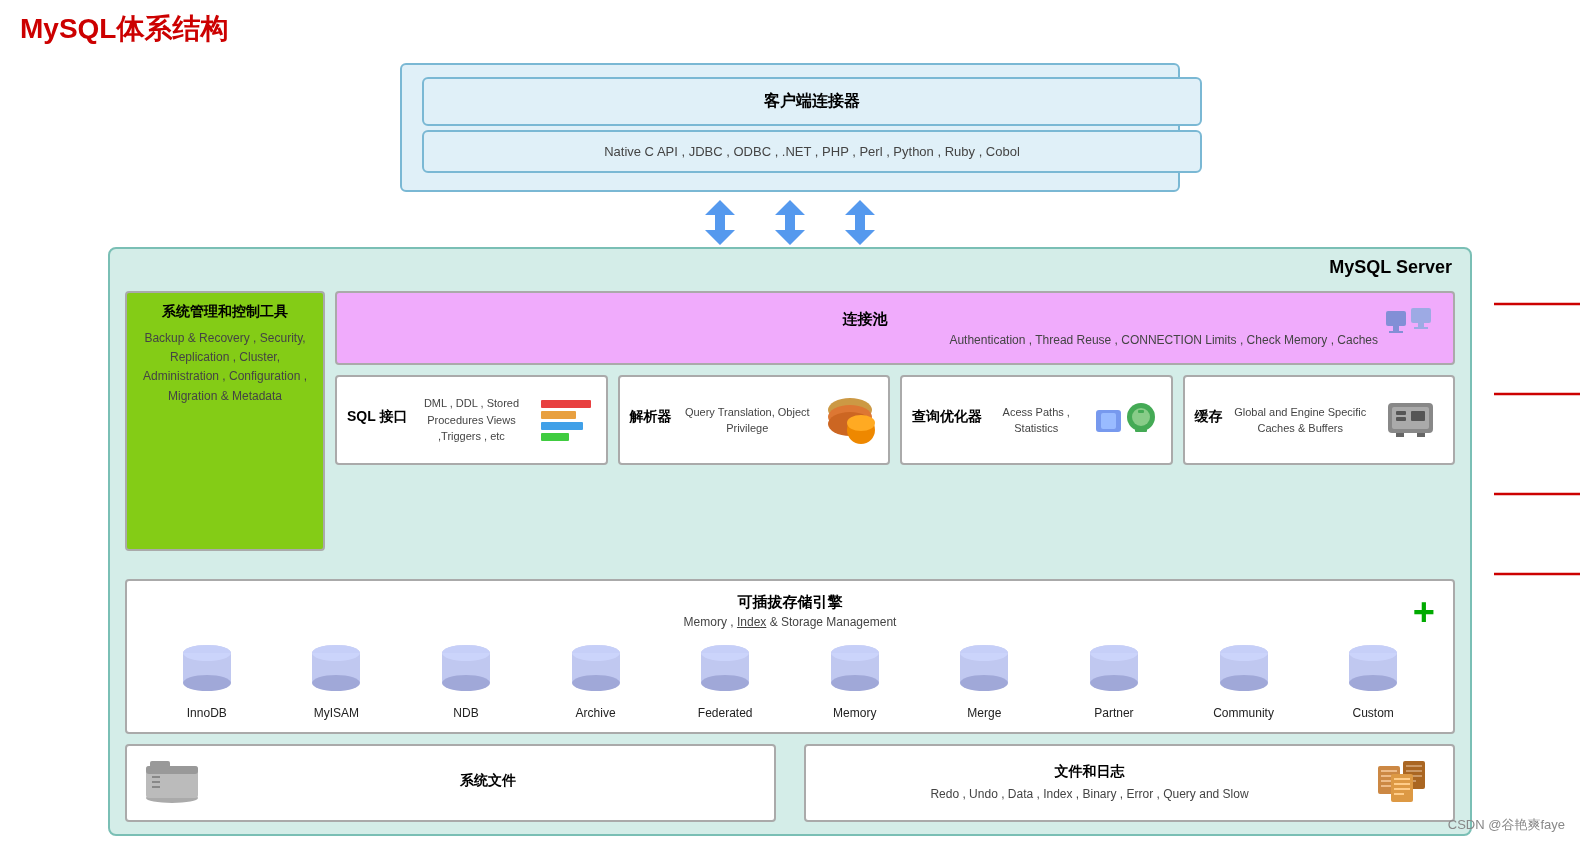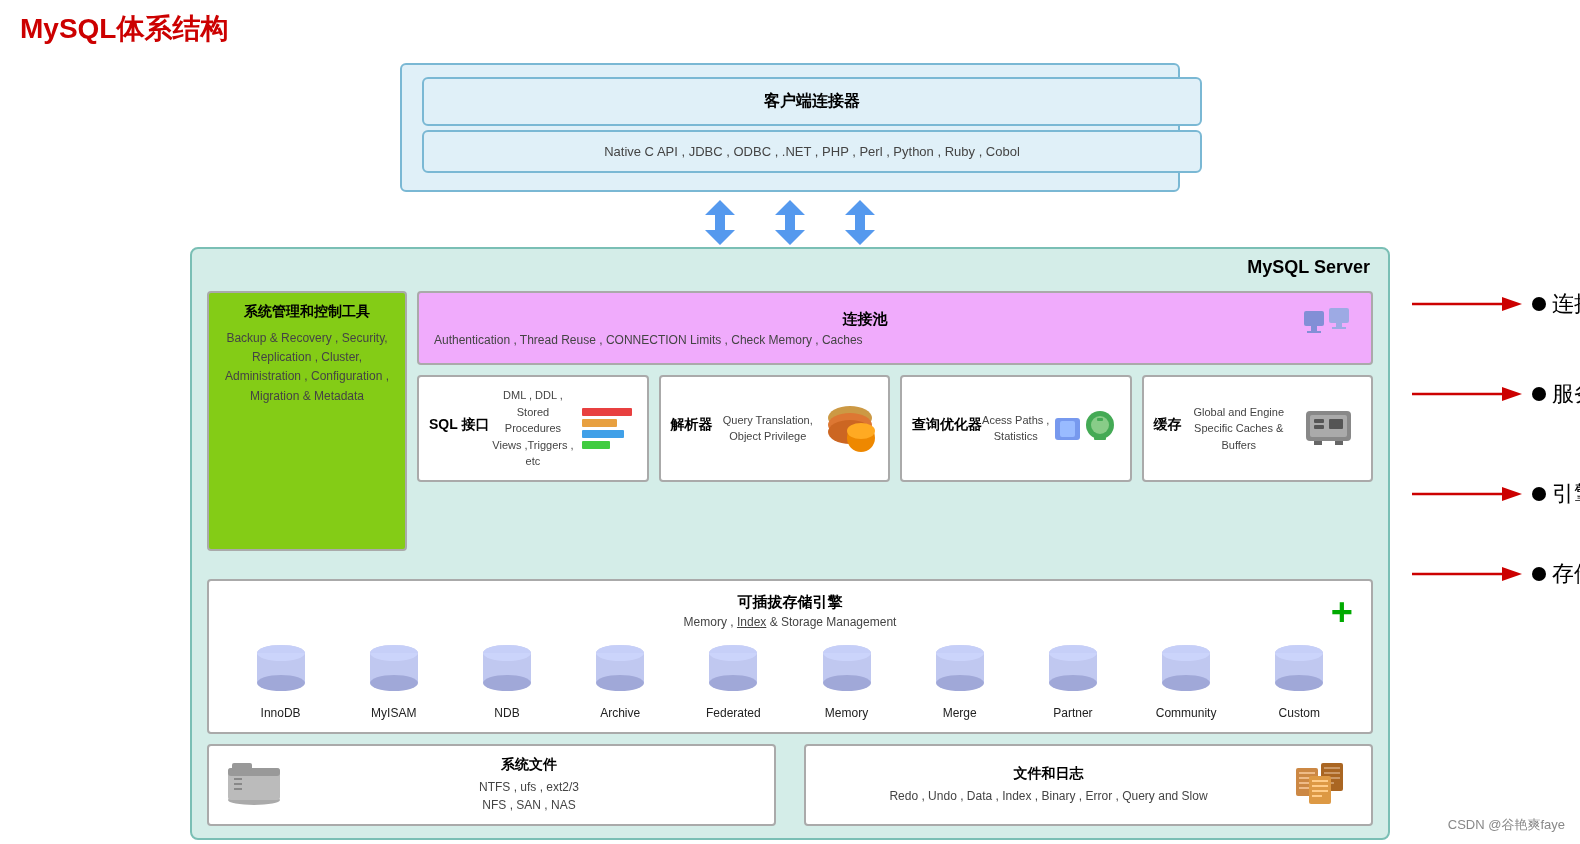--- a/index.html
+++ b/index.html
@@ -63,21 +63,21 @@
       font-size: 28px;
       color: #4a90d9;
     }
 
     
     .server-box {
       background: #d4ede8;
       border: 2px solid #7abfb5;
       border-radius: 8px;
       padding: 12px 15px 12px 15px;
-      width: 1200px;
+      width: 1364px;
       position: relative;
     }
     .server-label {
       position: absolute;
       top: 8px;
       right: 18px;
       font-size: 18px;
       font-weight: bold;
       color: #000;
     }
@@ -131,21 +131,21 @@
     .conn-pool-box .pool-text { flex: 1; }
     .conn-pool-box .pool-title {
       font-size: 15px;
       font-weight: bold;
       text-align: center;
       margin-bottom: 4px;
     }
     .conn-pool-box .pool-subtitle {
       font-size: 12px;
       color: #444;
-      text-align: left;
+      text-align: right;
     }
     .conn-pool-icon {
       width: 60px;
       height: 50px;
       display: flex;
       align-items: center;
       justify-content: center;
     }
 
     
@@ -502,22 +502,20 @@
             <rect x="4" y="10" width="52" height="32" rx="3" fill="#bbb"></rect>
             <rect x="4" y="10" width="52" height="8" rx="3" fill="#999"></rect>
             <rect x="8" y="5" width="20" height="8" rx="2" fill="#999"></rect>
             <rect x="10" y="20" width="8" height="2" fill="#888"></rect>
             <rect x="10" y="25" width="8" height="2" fill="#888"></rect>
             <rect x="10" y="30" width="8" height="2" fill="#888"></rect>
           </svg>
         </div>
         <div class="fs-text">
           <div class="fs-title">系统文件</div>
-          <div class="fs-content" style="white-space:pre-line;">NTFS , ufs , ext2/3
-NFS , SAN , NAS</div>
         </div>
       </div>
       <div class="filesys-box">
         <div class="fs-text">
           <div class="fs-title">文件和日志</div>
           <div class="fs-content">Redo , Undo , Data , Index , Binary , Error , Query and Slow</div>
         </div>
         <div>
           <svg width="65" height="50" viewBox="0 0 65 50">
             <rect x="5" y="10" width="22" height="28" rx="2" fill="#cc8844"></rect>

